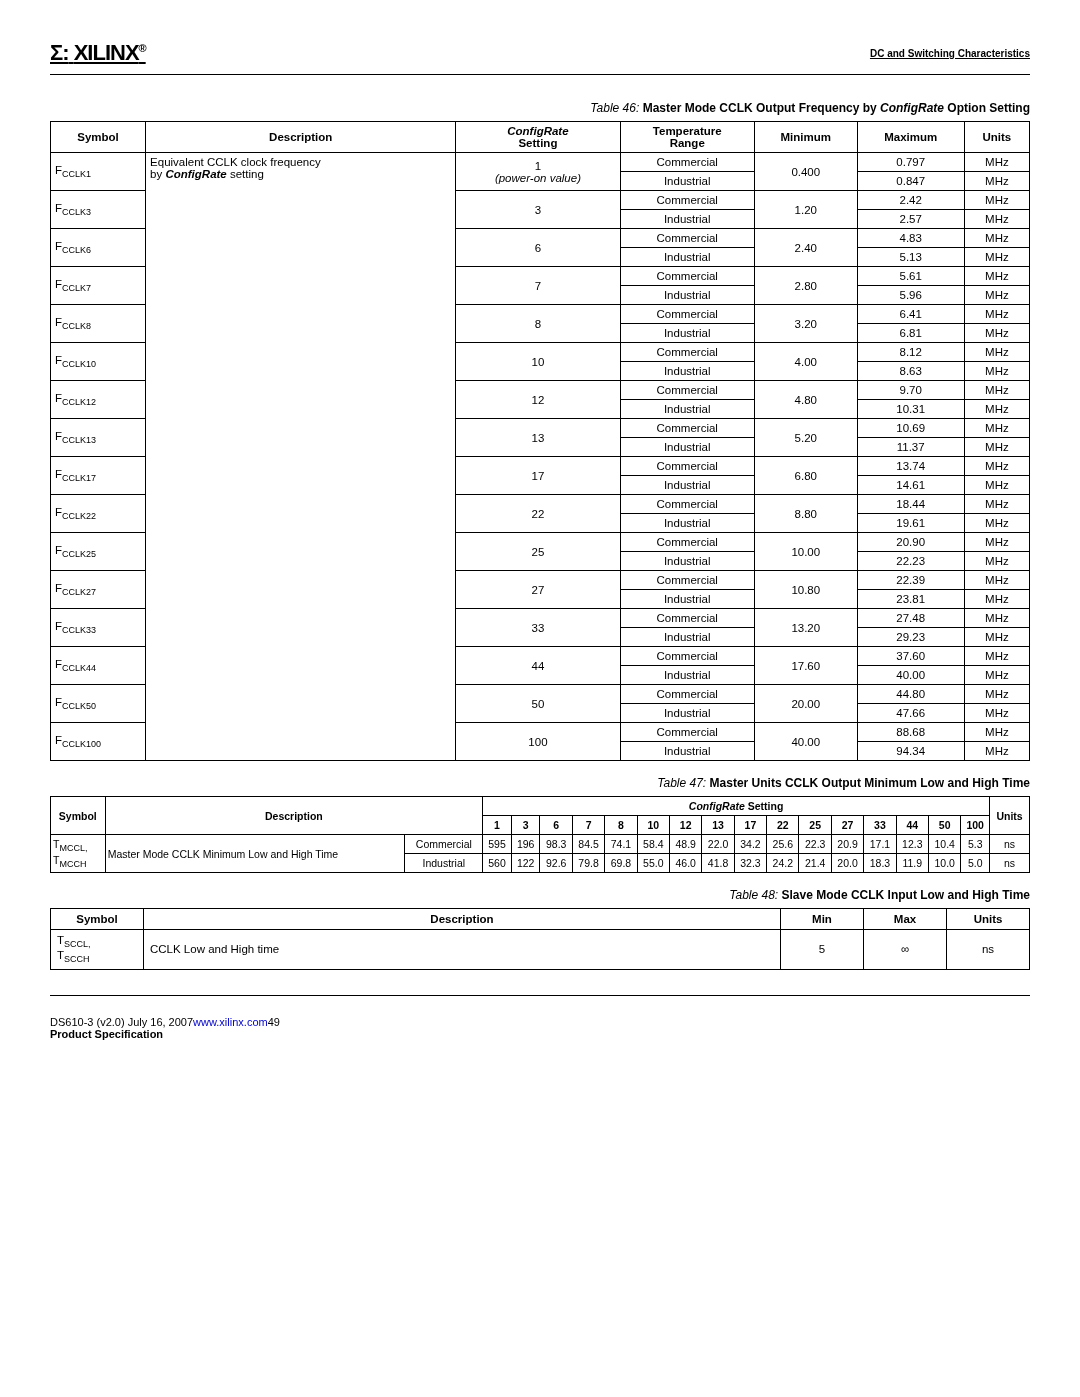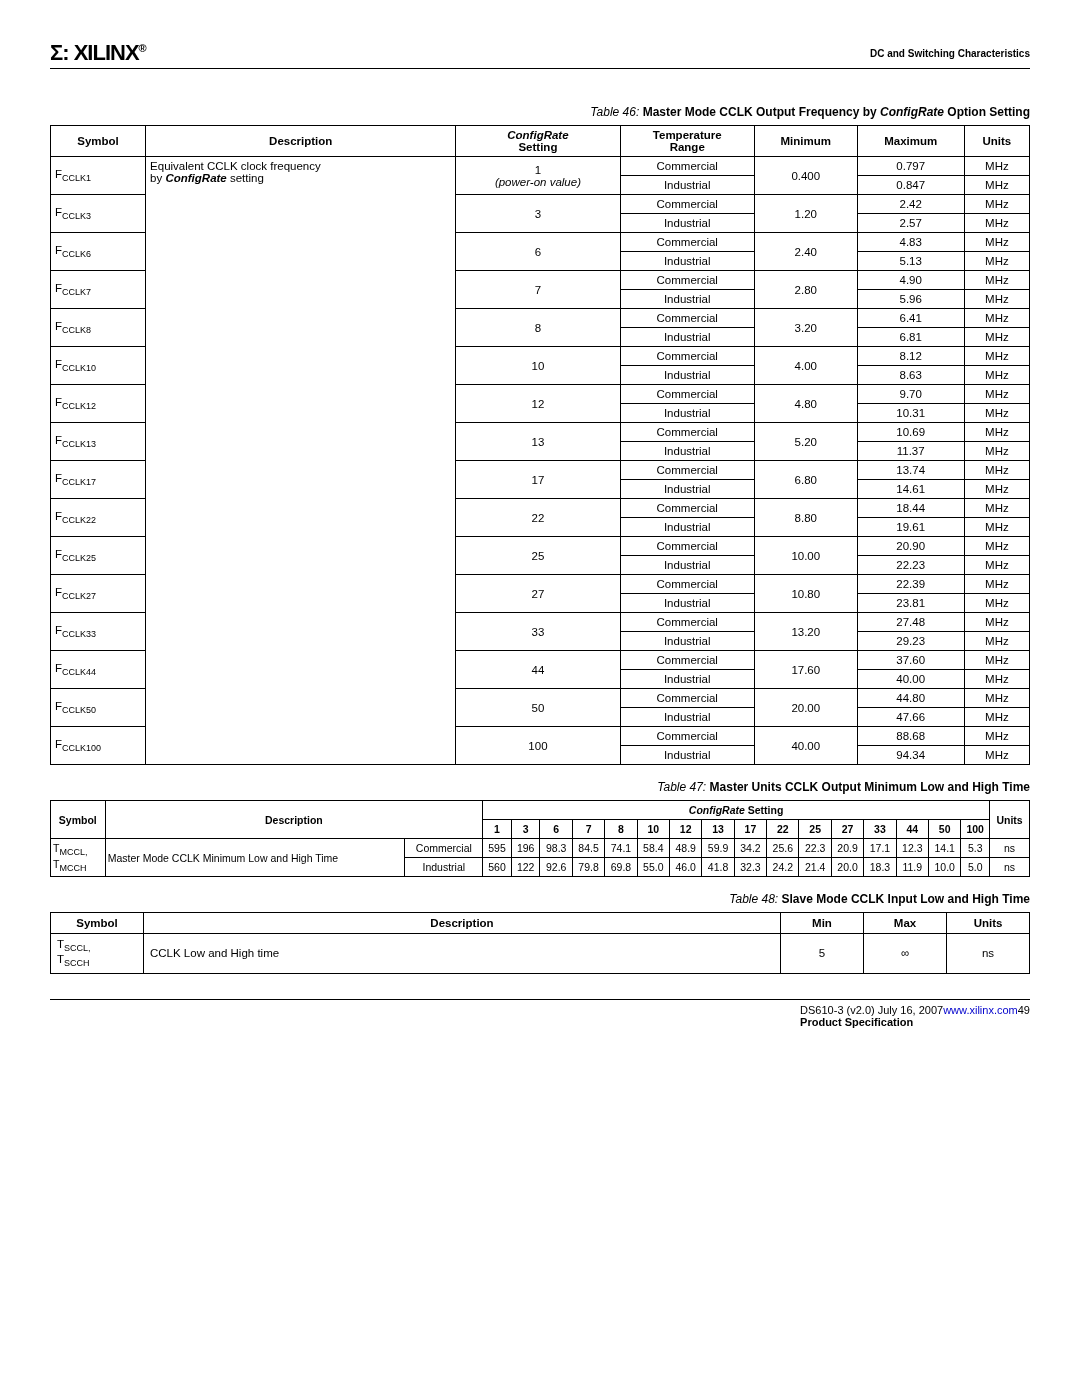--- a/index.html
+++ b/index.html
@@ -9,22 +9,23 @@
     background: #fff;
     margin: 0;
     padding: 40px 50px;
     width: 980px;
   }
   .header {
     display: flex;
     justify-content: space-between;
     align-items: center;
     border-bottom: 1px solid #000;
-    padding-bottom: 2px;
-    margin-bottom: 36px;
+    padding-bottom: 8px;
+    margin-bottom: 26px;
+    text-decoration: underline;
   }
   .logo {
     font-size: 22px;
     font-weight: bold;
     letter-spacing: -1px;
   }
   .logo-x {
     font-weight: bold;
     font-style: normal;
   }
@@ -49,24 +50,24 @@
     border: 1px solid #000;
     padding: 3px 4px;
     text-align: center;
     vertical-align: middle;
   }
   th { font-weight: bold; }
   .left { text-align: left; }
   .sym-sub { font-size: 9px; vertical-align: sub; }
   .footer {
     display: flex;
-    justify-content: flex-end;
+    justify-content: flex-start;
     border-top: 1px solid #000;
     margin-top: 25px;
-    padding-top: 4px;
+    padding-top: 20px;
     font-size: 11px;
   }
   .footer a { color: #0000cc; text-decoration: none; }
   .t47 th, .t47 td { padding: 3px 2px; font-size: 10.5px; }
   .t48 th, .t48 td { padding: 4px 6px; }
   .desc-ital { font-style: italic; font-weight: bold; }
 </style>
 </head>
 <body>
 
@@ -133,21 +134,21 @@
       <tr>
         <td>Industrial</td>
         <td>5.13</td>
         <td>MHz</td>
       </tr>
       <tr>
         <td rowspan="2" class="left">F<span class="sym-sub">CCLK7</span></td>
         <td rowspan="2">7</td>
         <td>Commercial</td>
         <td rowspan="2">2.80</td>
-        <td>4.90</td>
+        <td>5.61</td>
         <td>MHz</td>
       </tr>
       <tr>
         <td>Industrial</td>
         <td>5.96</td>
         <td>MHz</td>
       </tr>
       <tr>
         <td rowspan="2" class="left">F<span class="sym-sub">CCLK8</span></td>
         <td rowspan="2">8</td>
@@ -344,28 +345,28 @@
       <td rowspan="2" class="left">T<span class="sym-sub">MCCL,</span><br>T<span class="sym-sub">MCCH</span></td>
       <td rowspan="2" class="left">Master Mode CCLK Minimum Low and High Time</td>
       <td>Commercial</td>
     <td>595</td>
         <td>196</td>
         <td>98.3</td>
         <td>84.5</td>
         <td>74.1</td>
         <td>58.4</td>
         <td>48.9</td>
-        <td>59.9</td>
+        <td>22.0</td>
         <td>34.2</td>
         <td>25.6</td>
         <td>22.3</td>
         <td>20.9</td>
         <td>17.1</td>
         <td>12.3</td>
-        <td>14.1</td>
+        <td>10.4</td>
         <td>5.3</td>
         <td>ns</td>
       </tr>
     <tr id="t47-row-ind">
       <td>Industrial</td>
     <td>560</td>
         <td>122</td>
         <td>92.6</td>
         <td>79.8</td>
         <td>69.8</td>

